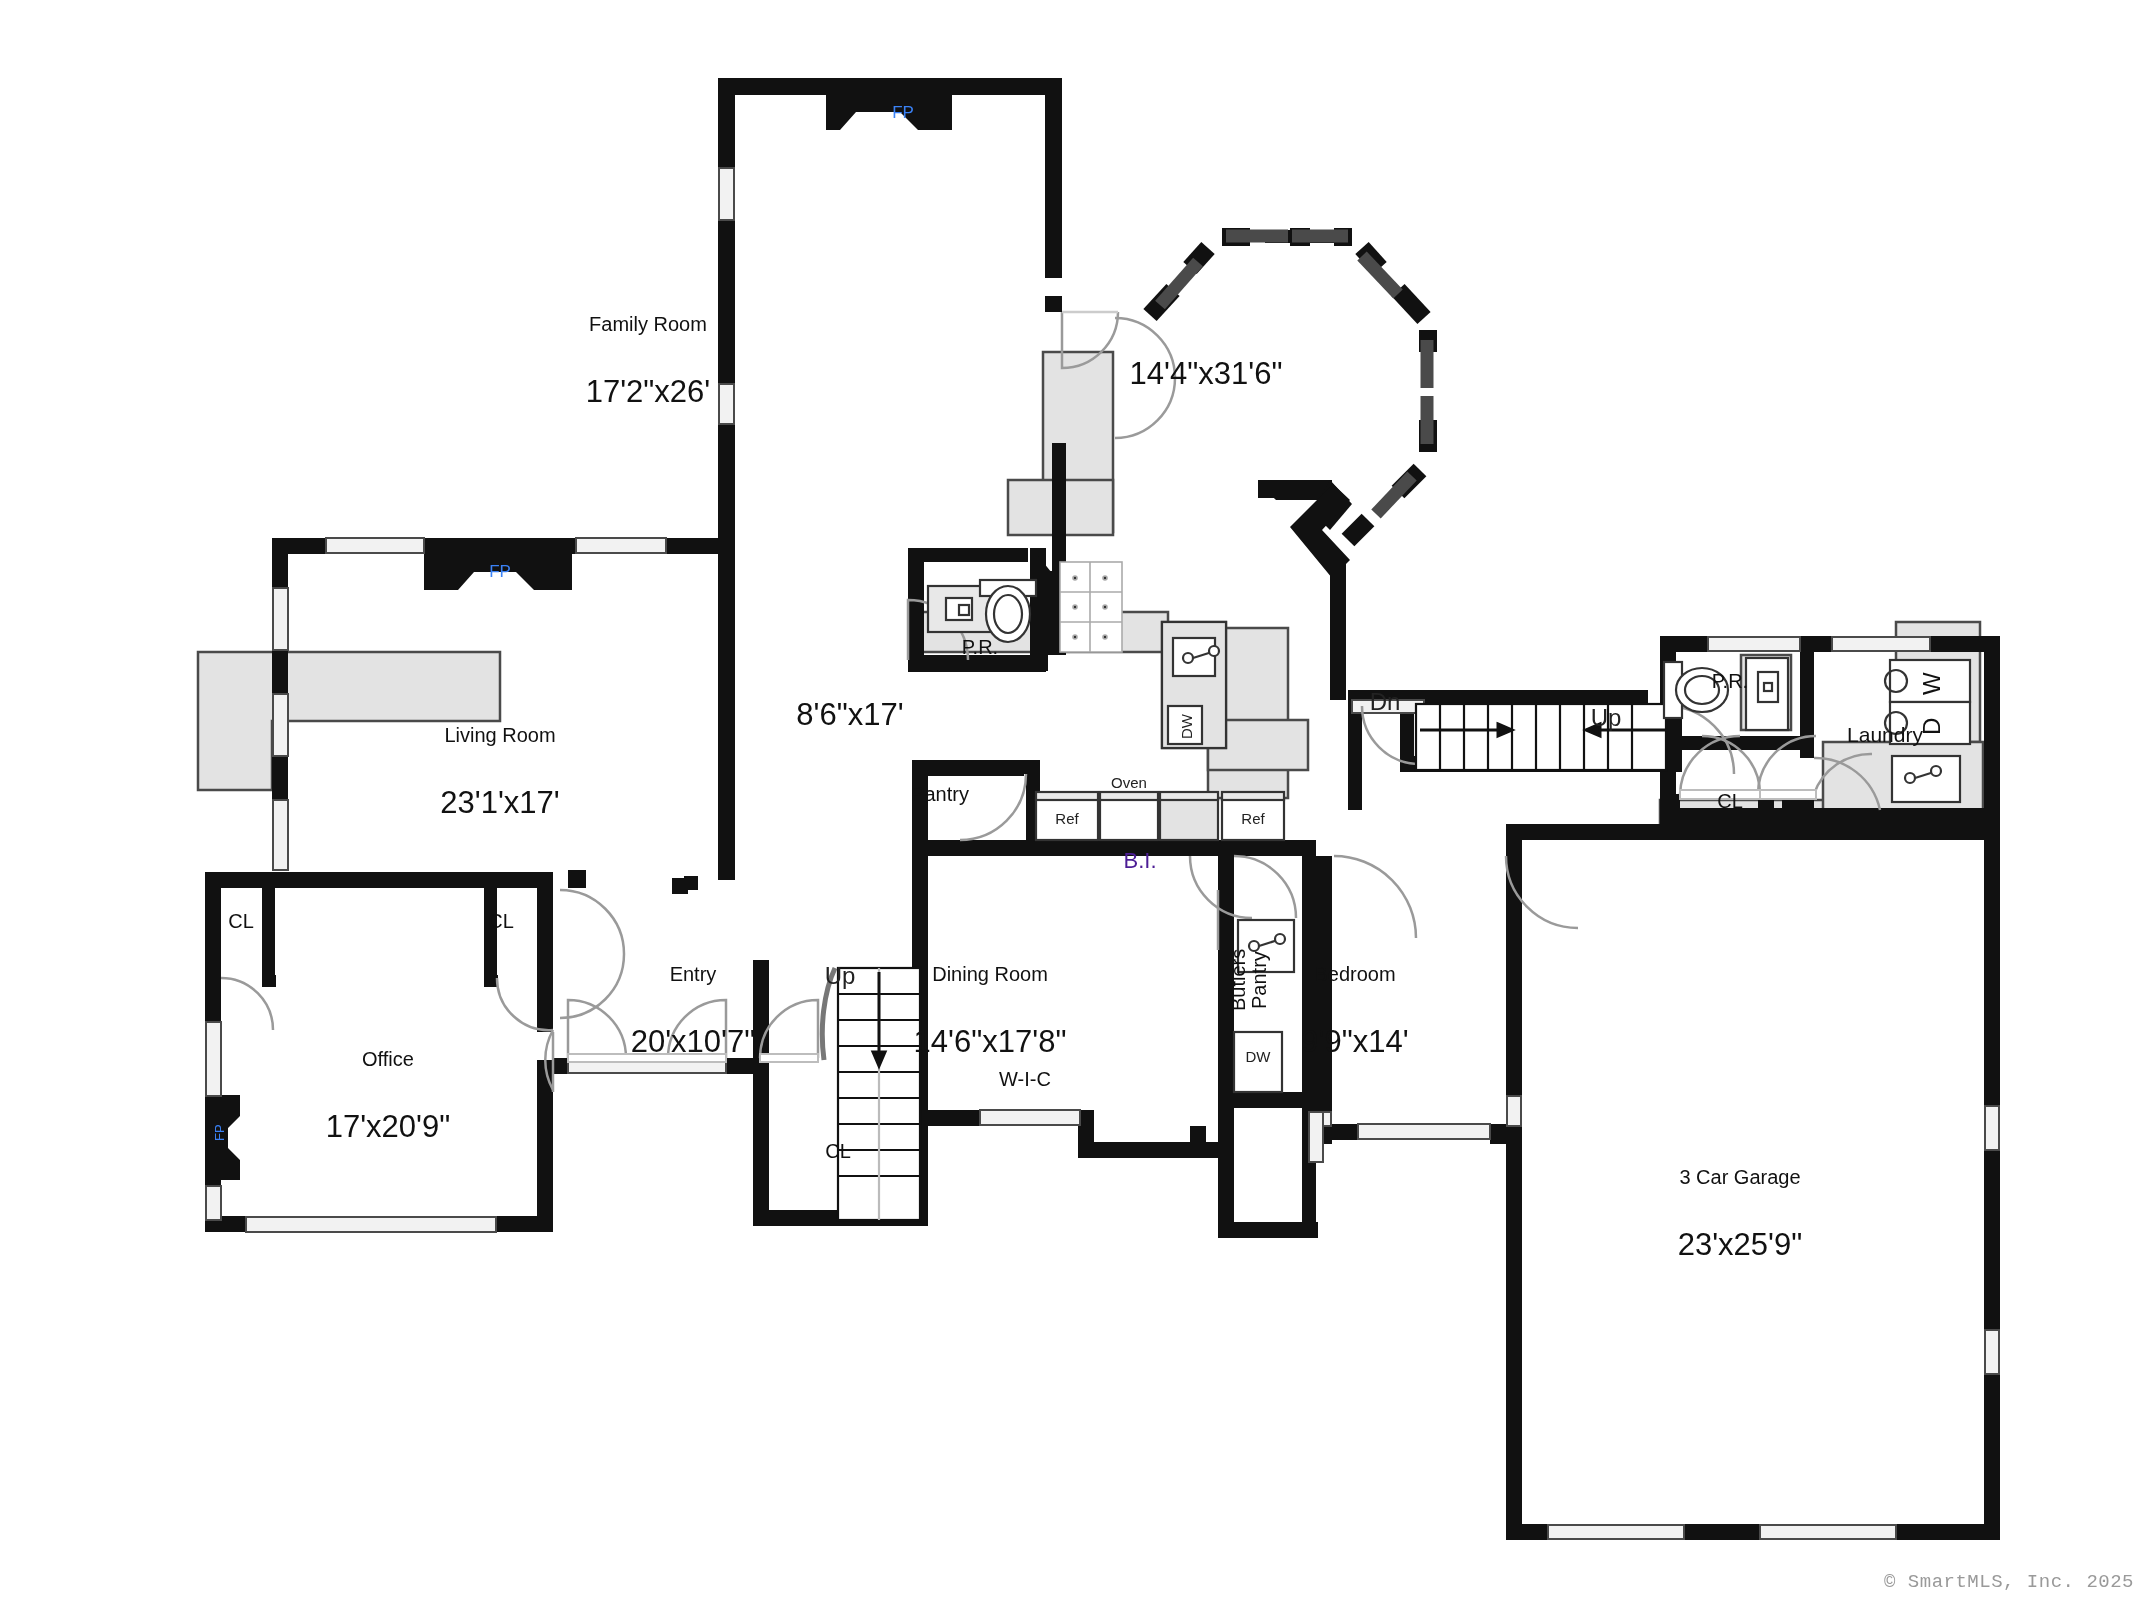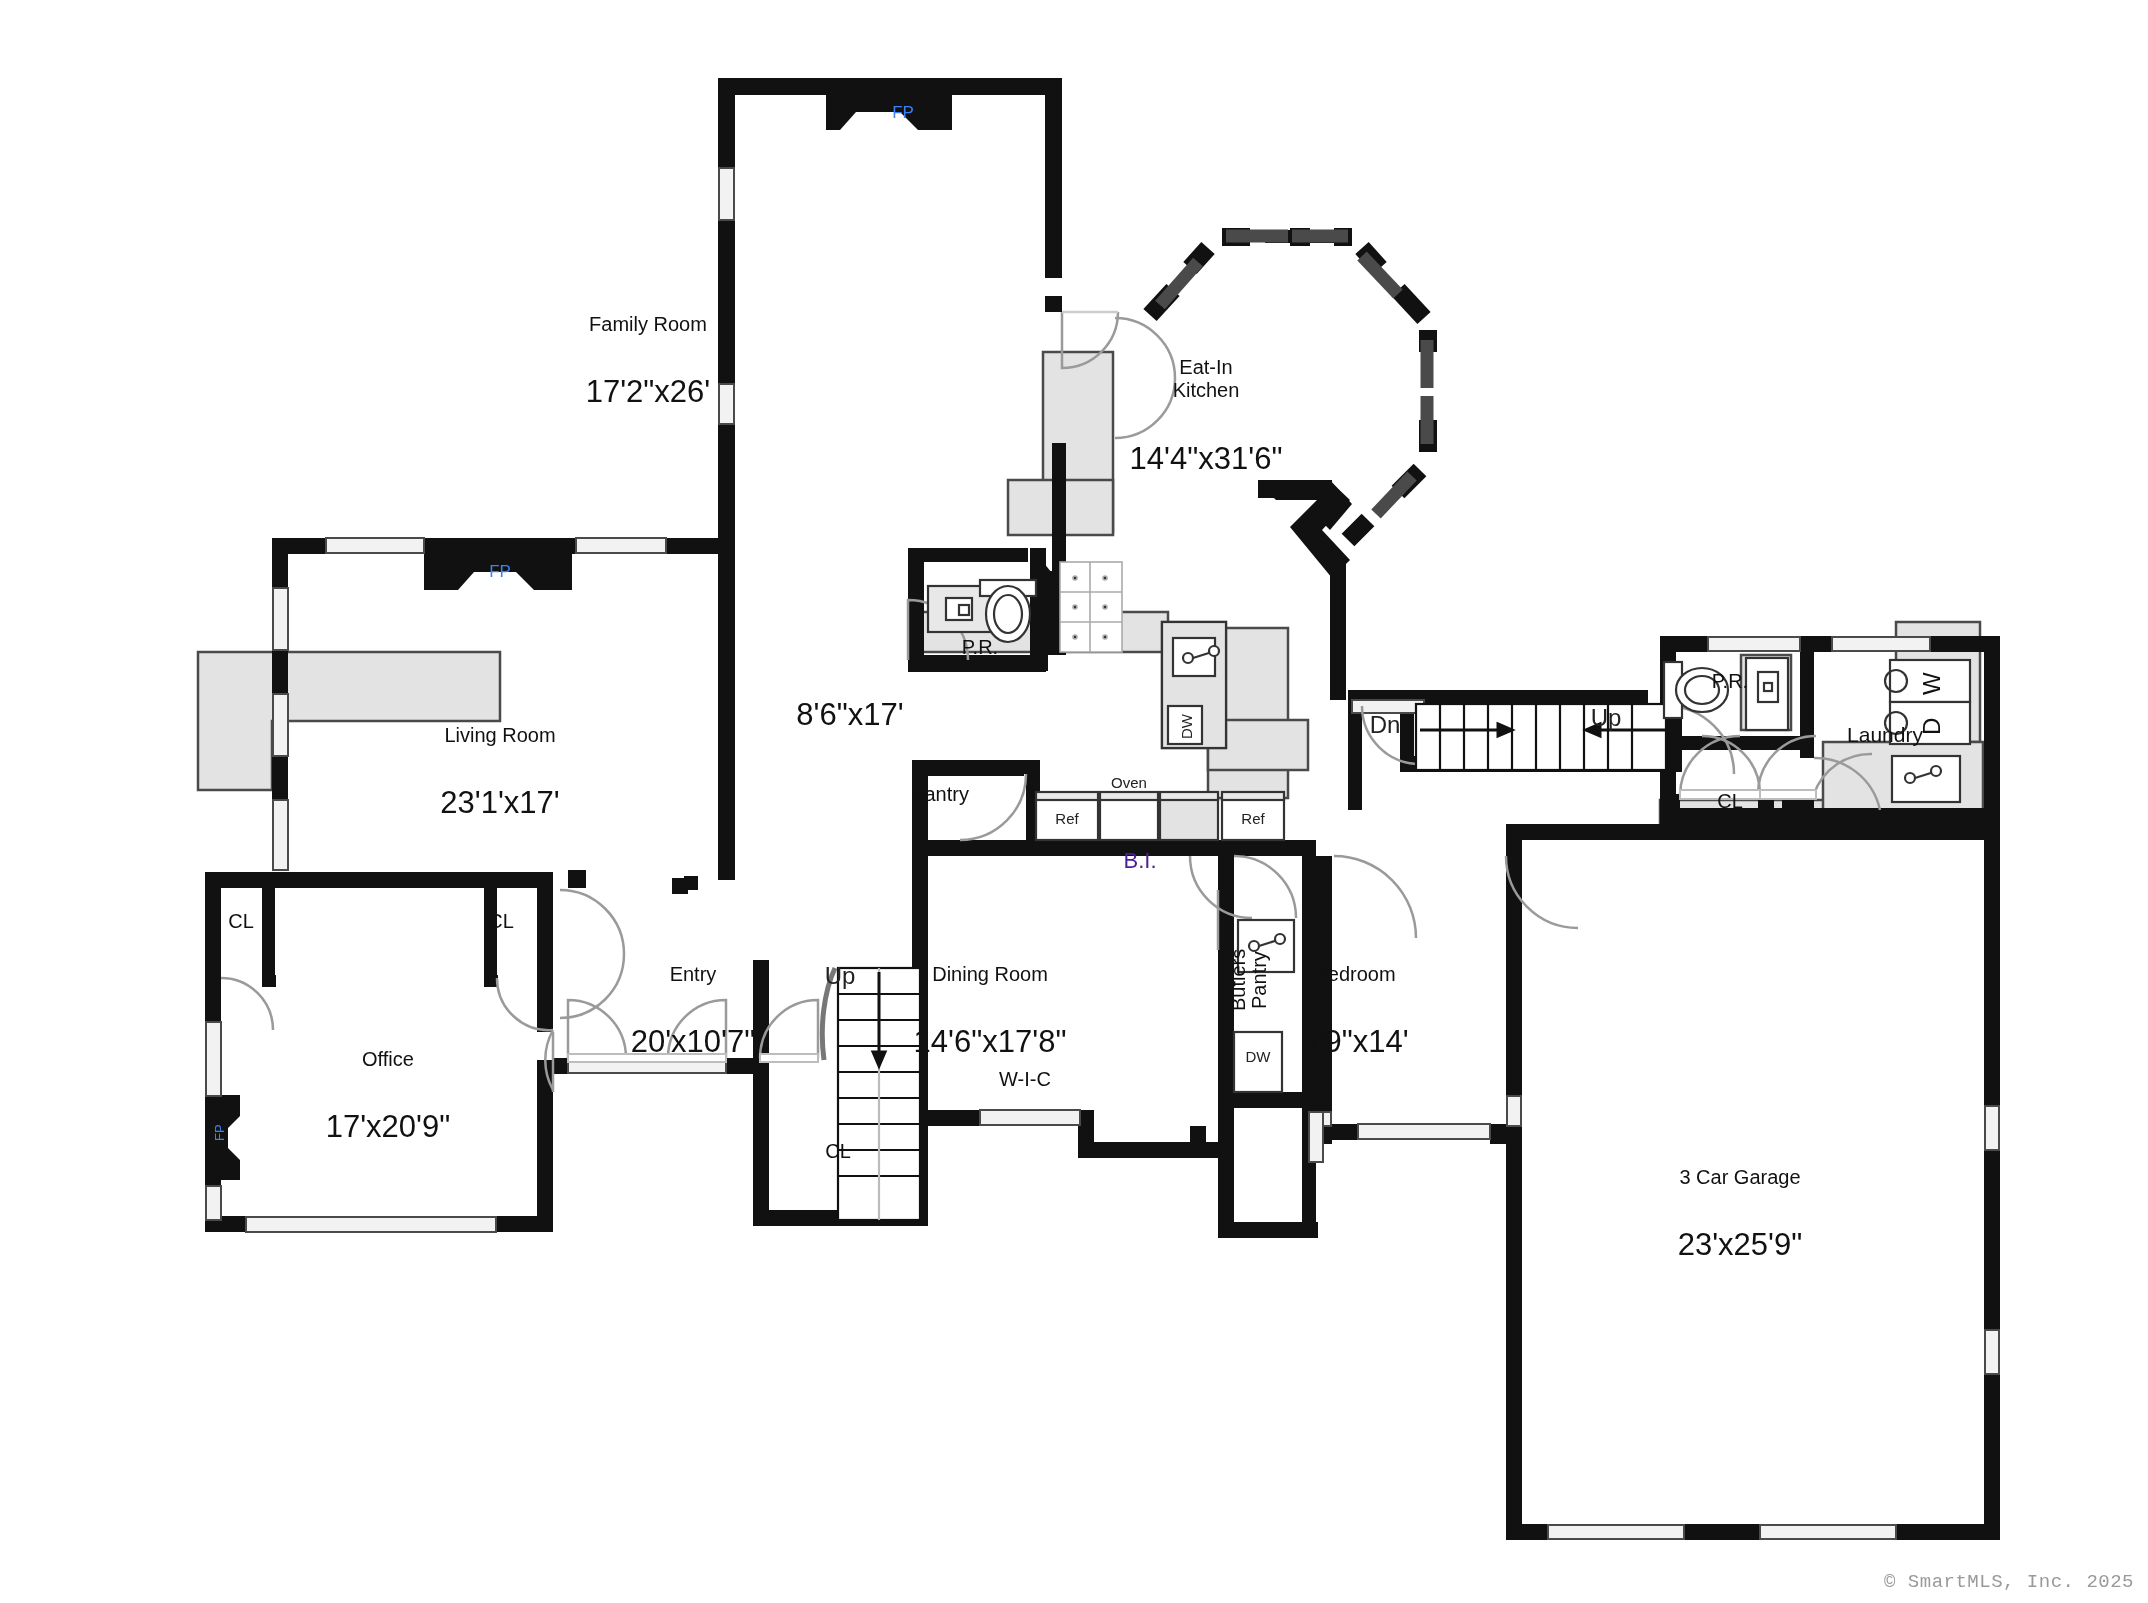--- a/index.html
+++ b/index.html
@@ -411,22 +411,20 @@
 </svg>
 
 <div id="labels">
 
   <div class="lbl" style="left:498px;top:275px;width:300px;">
     <div class="room-name">Family Room</div>
     <div class="room-dim">17'2"x26'</div>
   </div>
 
   <div class="lbl" style="left:1076px;top:318px;width:260px;">
-    <div class="room-name" style="white-space:pre-line;">Eat-In
-Kitchen</div>
     <div class="room-dim">14'4"x31'6"</div>
   </div>
 
   <div class="lbl" style="left:350px;top:686px;width:300px;">
     <div class="room-name">Living Room</div>
     <div class="room-dim">23'1'x17'</div>
   </div>
 
   <div class="lbl room-name" style="left:900px;top:636px;width:160px;">P.R.</div>
   <div class="lbl room-dim" style="left:740px;top:697px;width:220px;">8'6"x17'</div>
@@ -479,16 +477,16 @@
   <div class="lbl" style="left:1020px;top:848px;width:240px;font-size:22px;color:#4c1d95;">B.I.</div>
 
   <div class="lbl lbl-tiny vert" style="left:1178px;top:705px;height:44px;">DW</div>
   <div class="lbl lbl-tiny" style="left:1236px;top:1048px;width:44px;">DW</div>
 
   <div class="lbl vert" style="left:1918px;top:666px;height:36px;font-size:24px;">W</div>
   <div class="lbl vert" style="left:1918px;top:708px;height:36px;font-size:24px;">D</div>
 
   <div class="lbl lbl-stair" style="left:810px;top:962px;width:60px;">Up</div>
   <div class="lbl lbl-stair" style="left:1576px;top:704px;width:60px;">Up</div>
-  <div class="lbl lbl-stair" style="left:1355px;top:711px;width:60px;text-align:center;">Dn</div>
+  <div class="lbl lbl-stair" style="left:1355px;top:688px;width:60px;text-align:center;">Dn</div>
 </div>
 
 <div id="copyright">© SmartMLS, Inc.  2025</div>
 
 </body></html>

